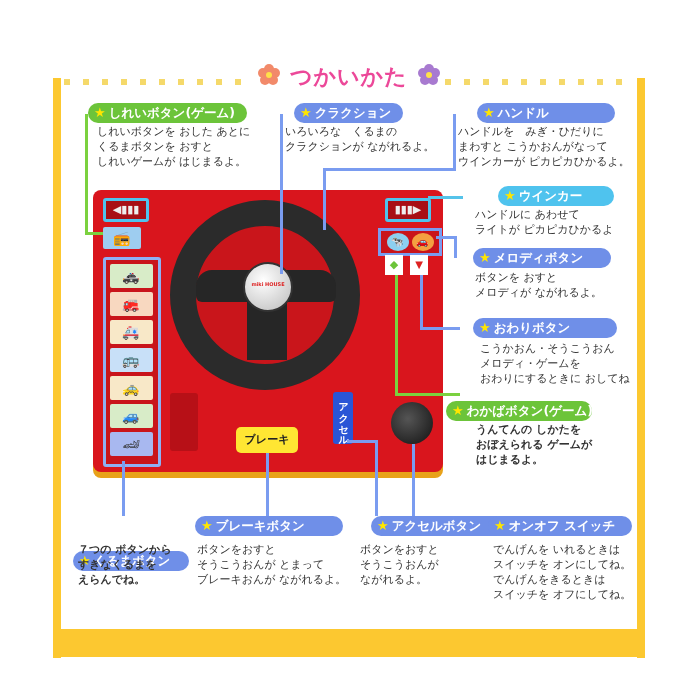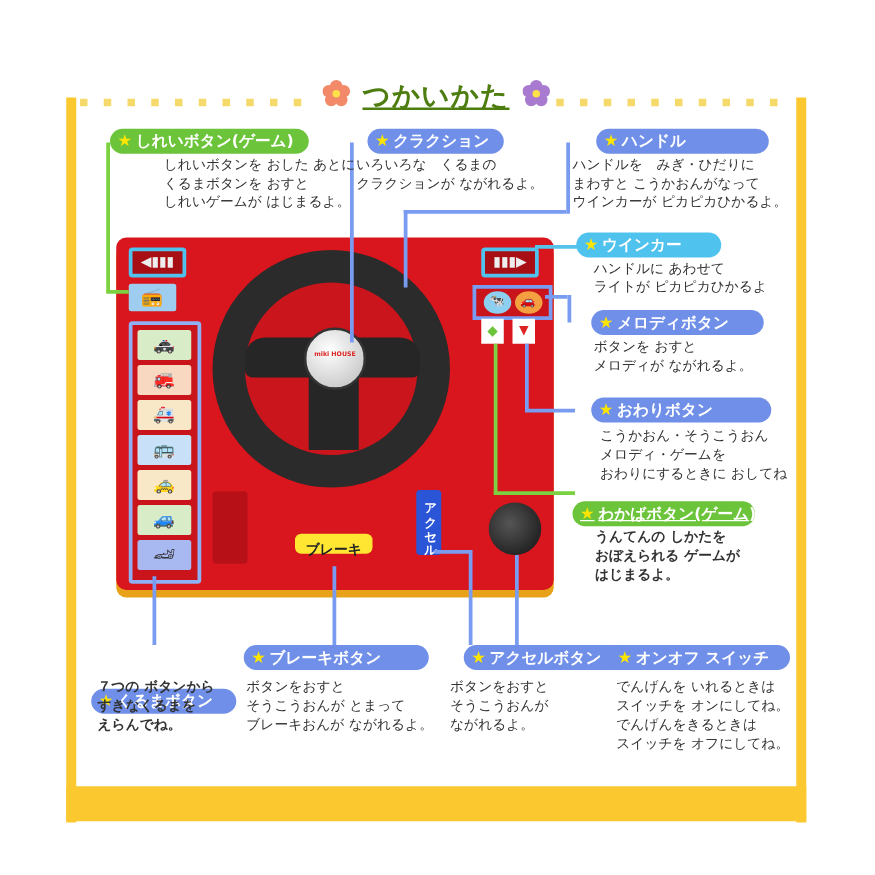--- a/index.html
+++ b/index.html
@@ -4,21 +4,21 @@
 <style>
   html,body{margin:0;padding:0;background:#fff;}
   body{width:700px;height:700px;position:relative;overflow:hidden;font-family:"DejaVu Sans","Liberation Sans",sans-serif;color:#333;}
   .abs{position:absolute;}
   
   .frame-left{left:53px;top:78px;width:8px;height:580px;background:#fcc830;}
   .frame-right{left:637px;top:78px;width:8px;height:580px;background:#fcc830;}
   .frame-bottom{left:53px;top:629px;width:592px;height:28px;background:#fcc830;}
   .dots{top:79px;height:6px;display:flex;gap:13px;}
   .dot{width:6px;height:6px;background:#f5d96a;}
-  .title{left:290px;top:62px;font-size:22px;font-weight:bold;color:#4d7c0f;letter-spacing:1px;text-decoration:underline;}
+  .title{left:290px;top:62px;font-size:22px;font-weight:bold;color:#ec4899;letter-spacing:1px;}
   .flower{width:22px;height:22px;top:64px;}
   .flower svg{display:block;}
   
   .pill{position:absolute;height:20px;border-radius:10px;color:#fff;font-weight:bold;font-size:12.5px;line-height:20px;padding:0 12px 0 6px;white-space:nowrap;}
   .pill .star{color:#ffe600;margin-right:3px;font-size:13px;}
   .blue{background:#6f8fe8;}
   .green{background:#6cc43a;}
   .cyan{background:#4fc3ee;}
   .desc{position:absolute;font-size:11px;line-height:15px;color:#333;white-space:pre;}
   
@@ -35,21 +35,21 @@
   .cars{left:103px;top:257px;width:52px;height:204px;border:3px solid #8fb0f4;border-radius:3px;background:#c9141b;}
   .car{position:absolute;left:4px;width:43px;height:24px;border-radius:2px;font-size:14px;text-align:center;line-height:24px;}
   .sig-left{left:103px;top:198px;width:40px;height:18px;border:3px solid #4fc3ee;border-radius:3px;background:#a80f15;color:#eee;font-size:11px;text-align:center;line-height:18px;}
   .sig-right{left:385px;top:198px;width:40px;height:18px;border:3px solid #4fc3ee;border-radius:3px;background:#a80f15;color:#eee;font-size:11px;text-align:center;line-height:18px;}
   .game-btn{left:103px;top:227px;width:38px;height:22px;background:#9ecdf0;border-radius:2px;font-size:14px;text-align:center;line-height:22px;}
   .melody{left:378px;top:228px;width:58px;height:22px;border:3px solid #7a9cf0;background:#c9141b;display:flex;gap:3px;align-items:center;justify-content:center;}
   .mel-btn{width:22px;height:18px;border-radius:50%;font-size:10px;text-align:center;line-height:18px;}
   .wakaba{left:385px;top:255px;width:18px;height:20px;background:#fff;font-size:11px;text-align:center;line-height:20px;color:#6cc43a;}
   .owari{left:410px;top:255px;width:18px;height:20px;background:#fff;font-size:10px;text-align:center;line-height:20px;color:#d22;}
   .pedal-l{left:170px;top:393px;width:28px;height:58px;background:#b71017;border-radius:3px;}
-  .brake{left:236px;top:427px;width:62px;height:16px;background:#ffe633;border-radius:5px;font-size:11px;font-weight:bold;text-align:center;line-height:26px;color:#222;}
+  .brake{left:236px;top:427px;width:62px;height:26px;background:#ffe633;border-radius:5px;font-size:11px;font-weight:bold;text-align:center;line-height:26px;color:#222;}
   .accel{left:333px;top:392px;width:20px;height:52px;background:#2a55d6;border-radius:3px;color:#fff;font-size:10px;writing-mode:vertical-rl;text-align:center;line-height:20px;font-weight:bold;}
   .knob{left:391px;top:402px;width:42px;height:42px;border-radius:50%;background:radial-gradient(circle at 40% 40%,#555,#111);}
 </style>
 </head>
 <body>
 
 <div class="abs frame-left"></div>
 <div class="abs frame-right"></div>
 <div class="abs frame-bottom"></div>
 <div class="abs dots" style="left:64px;">
@@ -145,47 +145,47 @@
 <div class="ln" style="left:420px;top:327px;width:40px;height:3px;"></div>
 <div class="lg" style="left:395px;top:275px;width:3px;height:120px;"></div>
 <div class="lg" style="left:395px;top:393px;width:65px;height:3px;"></div>
 <div class="ln" style="left:122px;top:461px;width:3px;height:55px;"></div>
 <div class="ln" style="left:266px;top:453px;width:3px;height:63px;"></div>
 <div class="ln" style="left:347px;top:440px;width:30px;height:3px;"></div>
 <div class="ln" style="left:375px;top:440px;width:3px;height:76px;"></div>
 <div class="ln" style="left:412px;top:444px;width:3px;height:72px;"></div>
 
 <div class="pill green" style="left:88px;top:103px;"><span class="star">★</span><span>しれいボタン(ゲーム)</span></div>
-<div class="desc" style="left:97px;top:124px;margin-left:34px;">しれいボタンを おした あとに
+<div class="desc" style="left:97px;top:124px;">しれいボタンを おした あとに
 くるまボタンを おすと
 しれいゲームが はじまるよ。</div>
 
 <div class="pill blue" style="left:294px;top:103px;"><span class="star">★</span><span>クラクション</span></div>
 <div class="desc" style="left:285px;top:124px;">いろいろな　くるまの
 クラクションが ながれるよ。</div>
 
 <div class="pill blue" style="left:456px;top:103px;width:120px;margin-left:21px;"><span class="star">★</span><span>ハンドル</span></div>
 <div class="desc" style="left:458px;top:124px;">ハンドルを　みぎ・ひだりに
 まわすと こうかおんがなって
 ウインカーが ピカピカひかるよ。</div>
 
-<div class="pill cyan" style="left:461px;top:186px;width:98px;"><span class="star">★</span><span>ウインカー</span></div>
+<div class="pill cyan" style="left:498px;top:186px;width:98px;"><span class="star">★</span><span>ウインカー</span></div>
 <div class="desc" style="left:475px;top:207px;">ハンドルに あわせて
 ライトが ピカピカひかるよ</div>
 
 <div class="pill blue" style="left:473px;top:248px;width:120px;"><span class="star">★</span><span>メロディボタン</span></div>
 <div class="desc" style="left:475px;top:270px;">ボタンを おすと
 メロディが ながれるよ。</div>
 
 <div class="pill blue" style="left:473px;top:318px;width:126px;"><span class="star">★</span><span>おわりボタン</span></div>
 <div class="desc" style="left:480px;top:341px;">こうかおん・そうこうおん
 メロディ・ゲームを
 おわりにするときに おしてね</div>
 
-<div class="pill green" style="left:458px;top:401px;width:128px;text-decoration:underline;"><span class="star">★</span><span>わかばボタン(ゲーム)</span></div>
+<div class="pill green" style="left:446px;top:401px;width:128px;"><span class="star">★</span><span>わかばボタン(ゲーム)</span></div>
 <div class="desc" style="left:476px;top:422px;font-weight:bold;">うんてんの しかたを
 おぼえられる ゲームが
 はじまるよ。</div>
 
 <div class="pill blue" style="left:73px;top:516px;width:98px;margin-top:35px;"><span class="star">★</span><span>くるまボタン</span></div>
 <div class="desc" style="left:78px;top:542px;font-weight:bold;">７つの ボタンから
 すきなくるまを
 えらんでね。</div>
 
 <div class="pill blue" style="left:195px;top:516px;width:130px;"><span class="star">★</span><span>ブレーキボタン</span></div>

